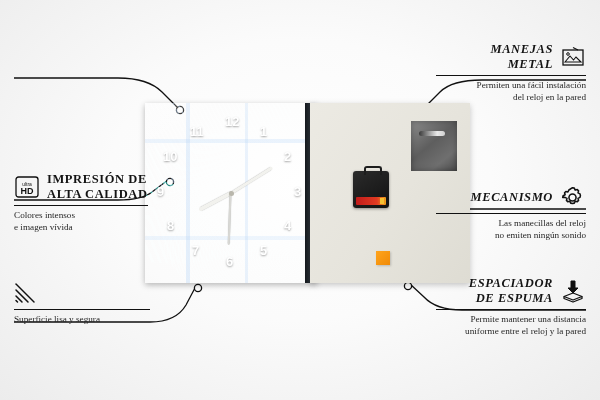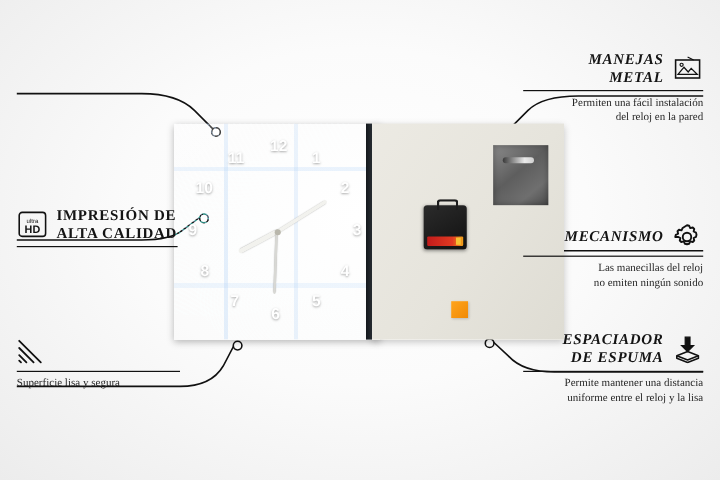--- a/index.html
+++ b/index.html
@@ -156,20 +156,24 @@
           <text x="13" y="10.5" text-anchor="middle" font-family="Liberation Sans, sans-serif" font-size="5" fill="#111">ultra</text>
           <text x="13" y="19" text-anchor="middle" font-family="Liberation Sans, sans-serif" font-size="9" font-weight="bold" fill="#111">HD</text>
         </svg>
       </span>
       <span class="co-title">
         <span>IMPRESIÓN DE</span><br>
         <span>ALTA CALIDAD</span>
       </span>
     </div>
     <div class="co-rule"></div>
+    <div class="co-sub">
+      <span>Colores intensos</span><br>
+      <span>e imagen vívida</span>
+    </div>
   </div>
 
   <div class="callout co-left" style="left:14px;top:280px;width:136px;">
     <div class="co-head">
       <span class="ico">
         <svg width="24" height="22" viewBox="0 0 24 22">
             <g stroke="#111" stroke-width="1.5" stroke-linecap="round">
               <path d="M2 2 L20 20"></path>
               <path d="M2 8 L14 20"></path>
               <path d="M2 14 L8 20"></path>
@@ -235,17 +239,17 @@
         </svg>
       </span>
       <span class="co-title">
         <span>ESPACIADOR</span><br>
         <span>DE ESPUMA</span>
       </span>
     </div>
     <div class="co-rule"></div>
     <div class="co-sub">
       <span>Permite mantener una distancia</span><br>
-      <span>uniforme entre el reloj y la lisa</span>
+      <span>uniforme entre el reloj y la pared</span>
     </div>
   </div>
 
 </div>
 
 </body></html>

